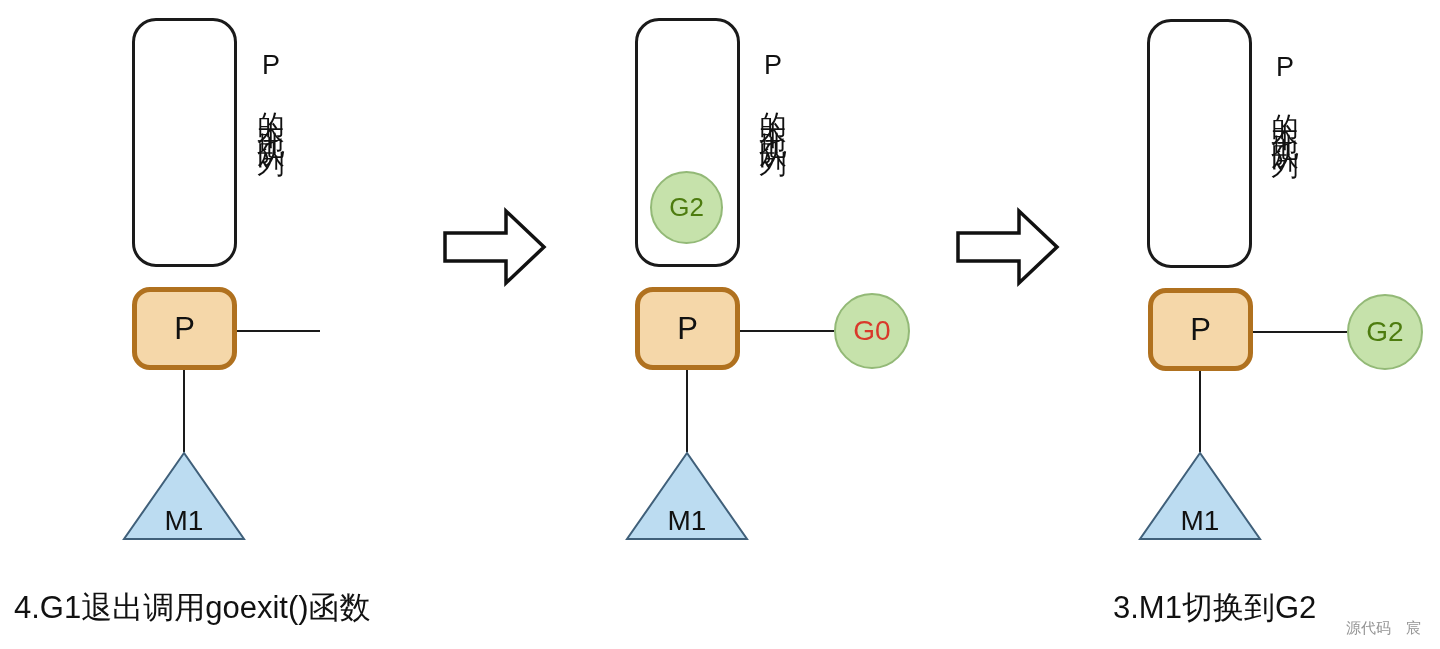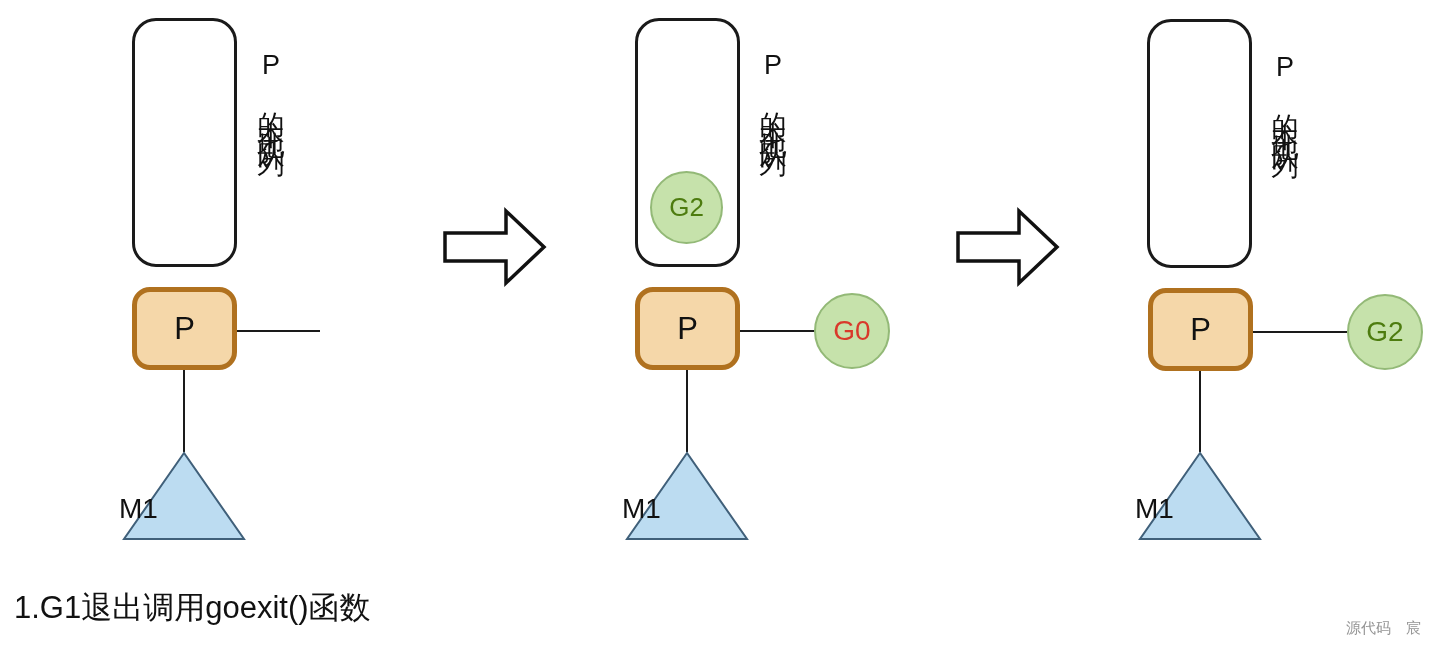--- a/index.html
+++ b/index.html
@@ -78,22 +78,23 @@
 
   .mtri { display: block; }
   .mtri polygon {
     fill: var(--m-fill);
     stroke: var(--m-border);
     stroke-width: 2;
   }
   .mlabel {
     font-size: 28px;
     color: #111;
-    text-align: left;
+    text-align: center;
     width: 130px;
+    margin-top: 12px;
   }
 
   .block-arrow polygon {
     fill: #ffffff;
     stroke: #111111;
     stroke-width: 3.5;
     stroke-linejoin: miter;
   }
 
   .caption {
@@ -130,39 +131,39 @@
 
   <div class="abs pbox" style="left:132px; top:287px;">
     <span>P</span>
   </div>
 
   <svg class="abs mtri" style="left:119px; top:450px;" width="130" height="92" viewBox="0 0 130 92">
     <polygon points="65,3 5,89 125,89"></polygon>
   </svg>
   <div class="abs mlabel" style="left:119px; top:493px;">M1</div>
 
-  <div class="abs caption" style="left:14px; top:587px;">1.G1退出调用goexit()函数</div>
+  <div class="abs caption" style="left:14px; top:587px;">4.G1退出调用goexit()函数</div>
 
   <svg class="abs block-arrow" style="left:443px; top:206px;" width="104" height="82" viewBox="0 0 104 82">
     <polygon points="2,27 63,27 63,5 101,41 63,77 63,55 2,55"></polygon>
   </svg>
 
   <div class="abs queue" style="left:635px; top:18px;"></div>
   <div class="abs gcircle small" style="left:650px; top:171px;">
     <span>G2</span>
   </div>
   <div class="abs vlabel" style="left:755px; top:50px;">P的本地队列</div>
 
   <div class="abs hline" style="left:739px; top:330px; width:95px;"></div>
   <div class="abs vline" style="left:686px; top:370px; height:82px;"></div>
 
   <div class="abs pbox" style="left:635px; top:287px;">
     <span>P</span>
   </div>
-  <div class="abs gcircle red-label" style="left:814px; top:293px;">
+  <div class="abs gcircle red-label" style="left:834px; top:293px;">
     <span>G0</span>
   </div>
 
   <svg class="abs mtri" style="left:622px; top:450px;" width="130" height="92" viewBox="0 0 130 92">
     <polygon points="65,3 5,89 125,89"></polygon>
   </svg>
   <div class="abs mlabel" style="left:622px; top:493px;">M1</div>
 
 
   <svg class="abs block-arrow" style="left:956px; top:206px;" width="104" height="82" viewBox="0 0 104 82">
@@ -180,16 +181,17 @@
   </div>
   <div class="abs gcircle" style="left:1347px; top:294px;">
     <span>G2</span>
   </div>
 
   <svg class="abs mtri" style="left:1135px; top:450px;" width="130" height="92" viewBox="0 0 130 92">
     <polygon points="65,3 5,89 125,89"></polygon>
   </svg>
   <div class="abs mlabel" style="left:1135px; top:493px;">M1</div>
 
+  <div class="abs caption" style="left:1113px; top:587px;">3.M1切换到G2</div>
 
   <div class="abs credit" style="left:1346px; top:619px;">源代码　宸</div>
 
 </div>
 
 </body></html>

